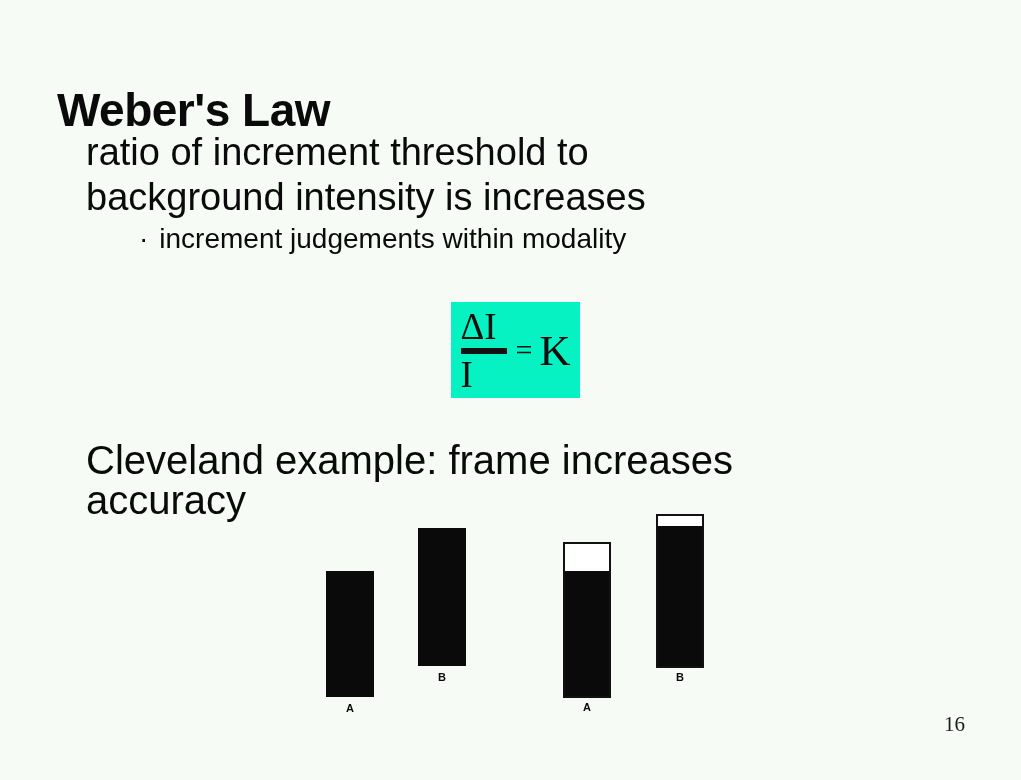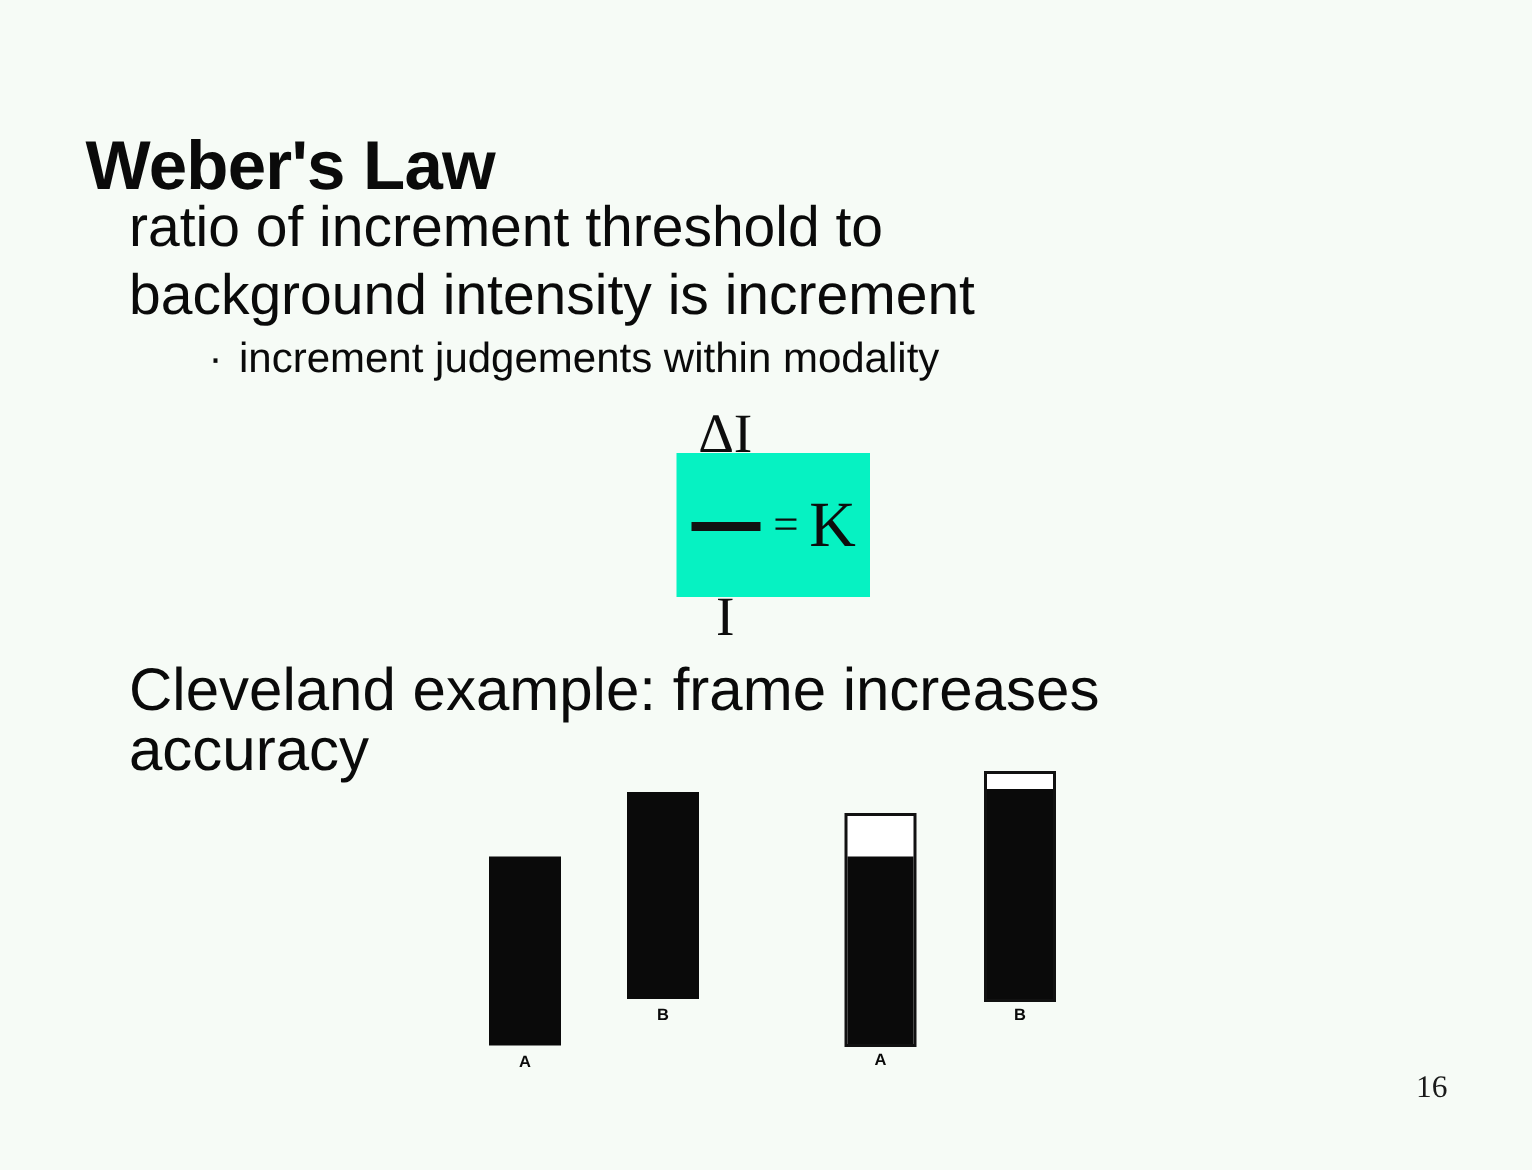--- a/index.html
+++ b/index.html
@@ -31,21 +31,21 @@
   }
   .bullet-marker { margin-right: 11px; font-size: 28px; }
   .formula-box {
     position: absolute; left: 451px; top: 302px;
     width: 129px; height: 96px;
     background: #06f2c2;
     display: flex; align-items: center; justify-content: center;
     font-family: "Liberation Serif", serif;
     color: #0d0d0d;
   }
-  .fraction { display: flex; flex-direction: column; align-items: center; margin-right: 9px; gap: 37px; }
+  .fraction { display: flex; flex-direction: column; margin-right: 9px; }
   .fraction .num { font-size: 37px; line-height: 1; }
   .fraction .rule { width: 46px; height: 6px; background: #111; margin: 3px 0 2px 0; }
   .fraction .den { font-size: 37px; line-height: 1; }
   .equals { font-size: 30px; margin-right: 7px; }
   .konst  { font-size: 43px; line-height: 1; }
   .caption {
     position: absolute; left: 86px; top: 440px;
     font-size: 40px; line-height: 1;
   }
   .bar { position: absolute; background: #0a0a0a; }
@@ -79,21 +79,21 @@
 </style>
 </head>
 <body>
 
 <div class="slide">
 
   <h1 class="title">Weber's Law</h1>
 
   <div class="body-text">
     <div>ratio of increment threshold to</div>
-    <div>background intensity is increment</div>
+    <div>background intensity is increases</div>
   </div>
 
   <div class="bullet-line">
     <span class="bullet-marker">·</span>
     <span>increment judgements within modality</span>
   </div>
 
   <div class="formula-box" style="background: rgb(6, 242, 194);">
     <span class="fraction">
       <span class="num">ΔI</span>

